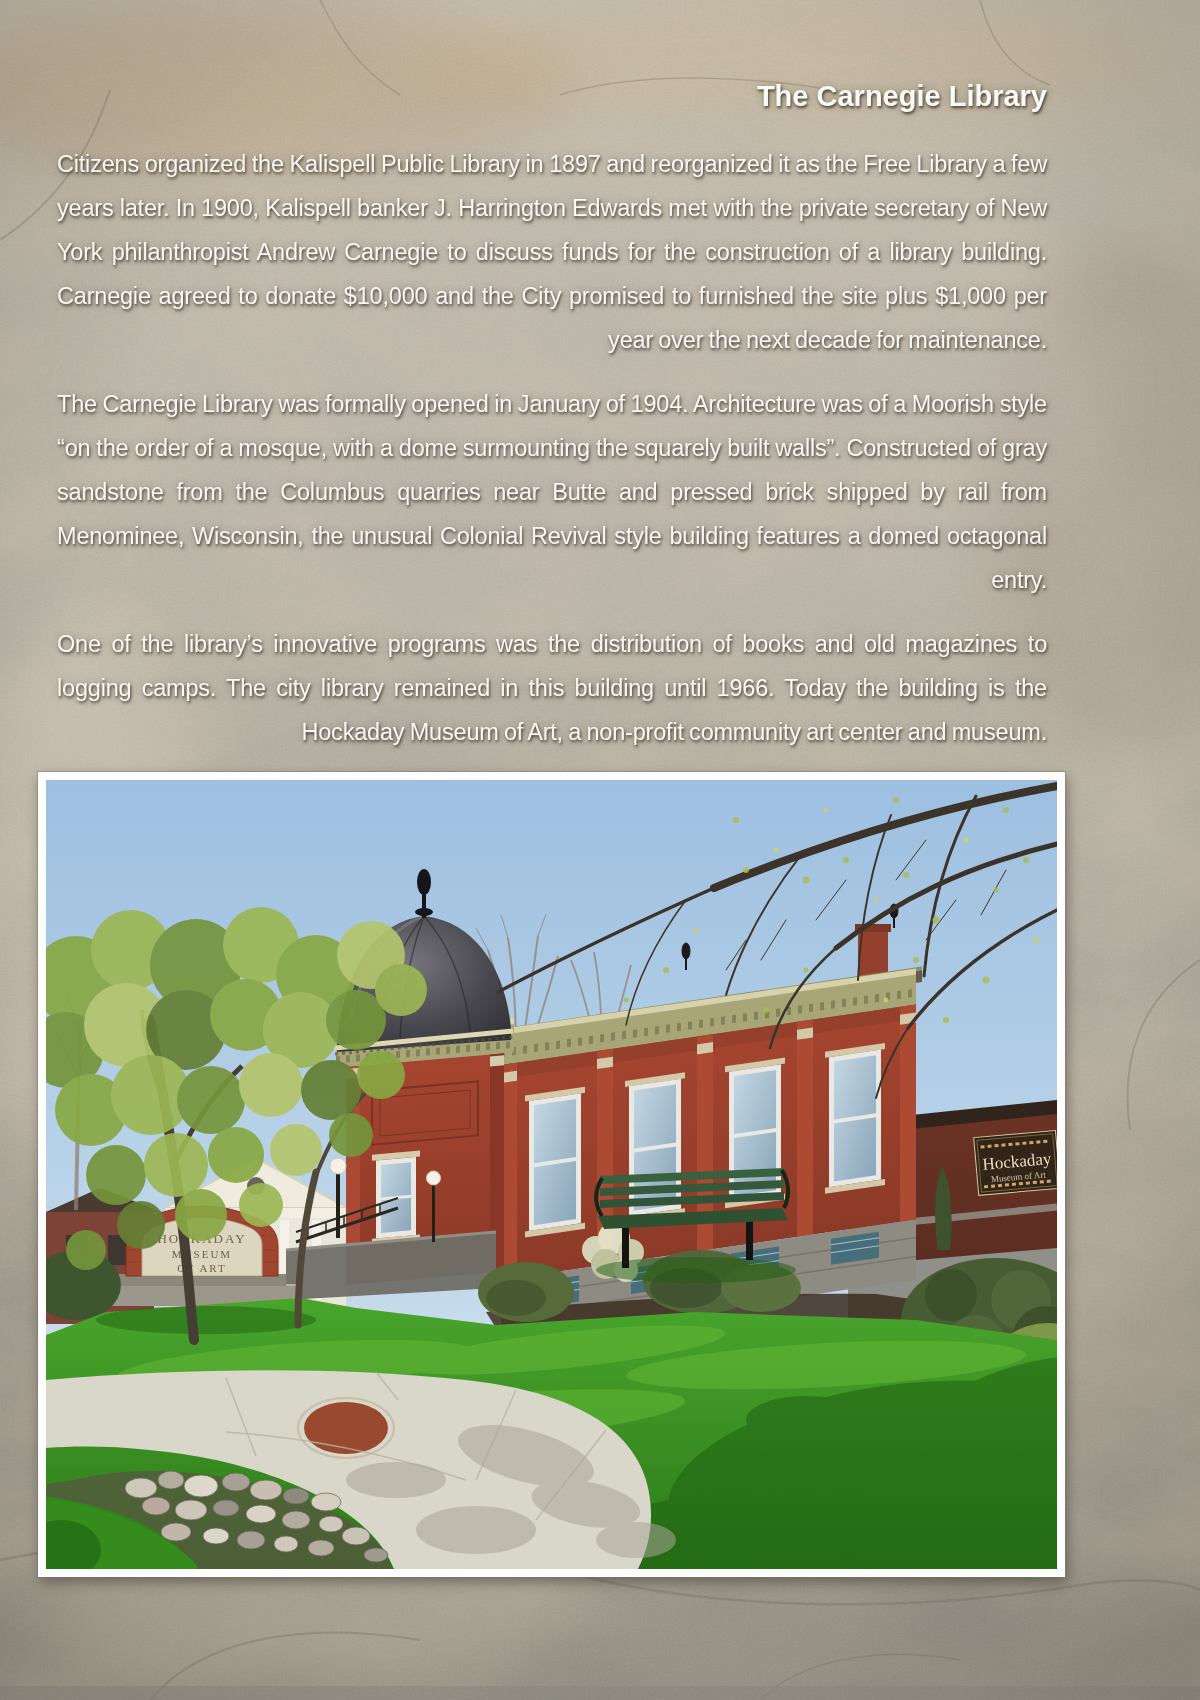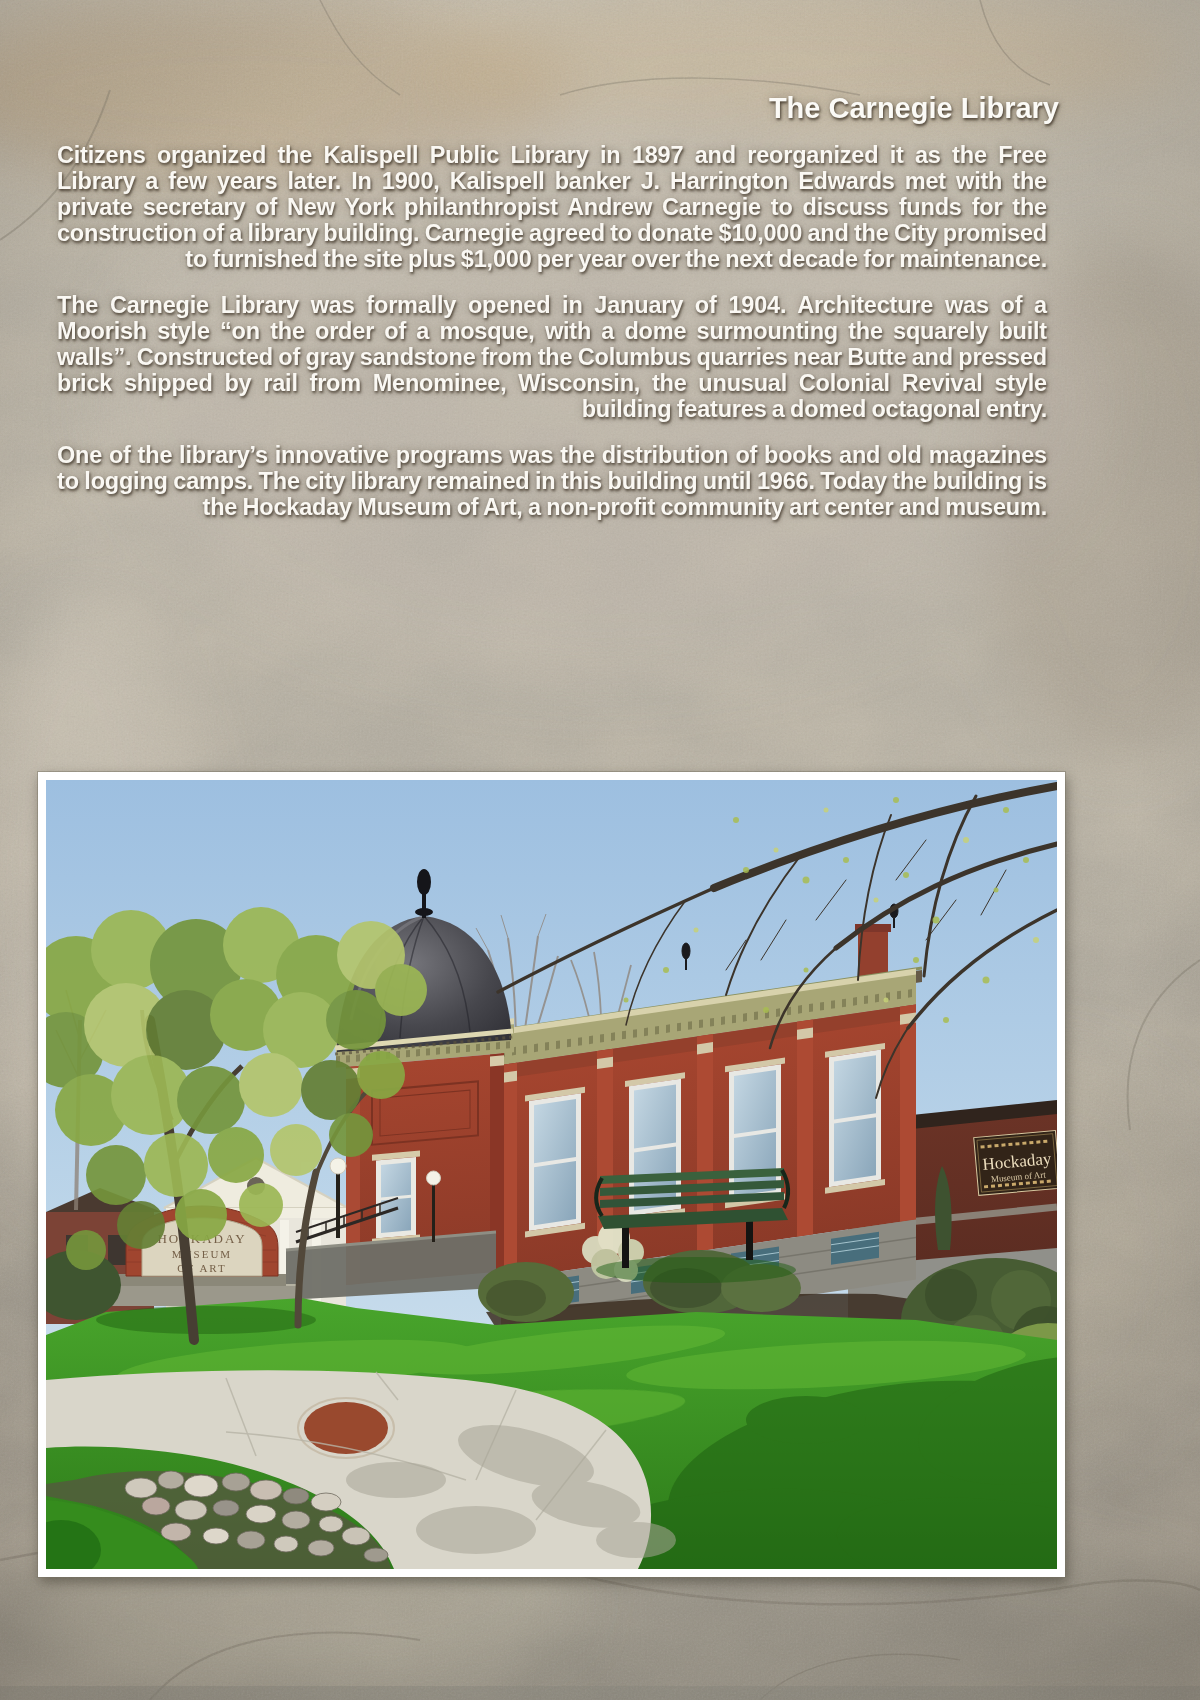--- a/index.html
+++ b/index.html
@@ -4,27 +4,27 @@
 <style>
   html,body{margin:0;padding:0;}
   body{
     width:1200px;height:1700px;position:relative;overflow:hidden;
     background:#b2ac9f;
     font-family:"Liberation Sans", sans-serif;
   }
   .bg{position:absolute;left:0;top:0;z-index:0;}
   .poster{position:absolute;left:0;top:0;width:1200px;height:1700px;z-index:1;}
   .page-title{
-    position:absolute;top:80px;left:57px;width:990px;margin:12px;
+    position:absolute;top:80px;left:57px;width:990px;margin:0;
     text-align:right;font-size:29px;font-weight:bold;color:#fbfaf6;
     text-shadow:1px 2px 3px rgba(55,45,32,.85), 0 0 8px rgba(55,45,32,.3);
   }
   .text-block{position:absolute;left:57px;top:142px;width:990px;}
   .para{
-    font-size:23.5px;line-height:26px;font-weight:bold;color:#faf8f3;
+    font-size:23.5px;line-height:44px;font-weight:normal;color:#faf8f3;
     text-align:justify;text-align-last:right;
     margin:0 0 20px 0;letter-spacing:-0.2px;word-spacing:-1px;
     text-shadow:1px 2px 3px rgba(55,45,32,.85), 0 0 8px rgba(55,45,32,.3);
   }
   .photo-frame{
     position:absolute;left:38px;top:772px;width:1011px;height:789px;
     background:#ffffff;padding:8px;
     box-shadow:0 0 0 1px rgba(120,115,100,.45), 2px 5px 12px rgba(40,35,25,.45);
   }
   .photo{display:block;width:1011px;height:789px;}

